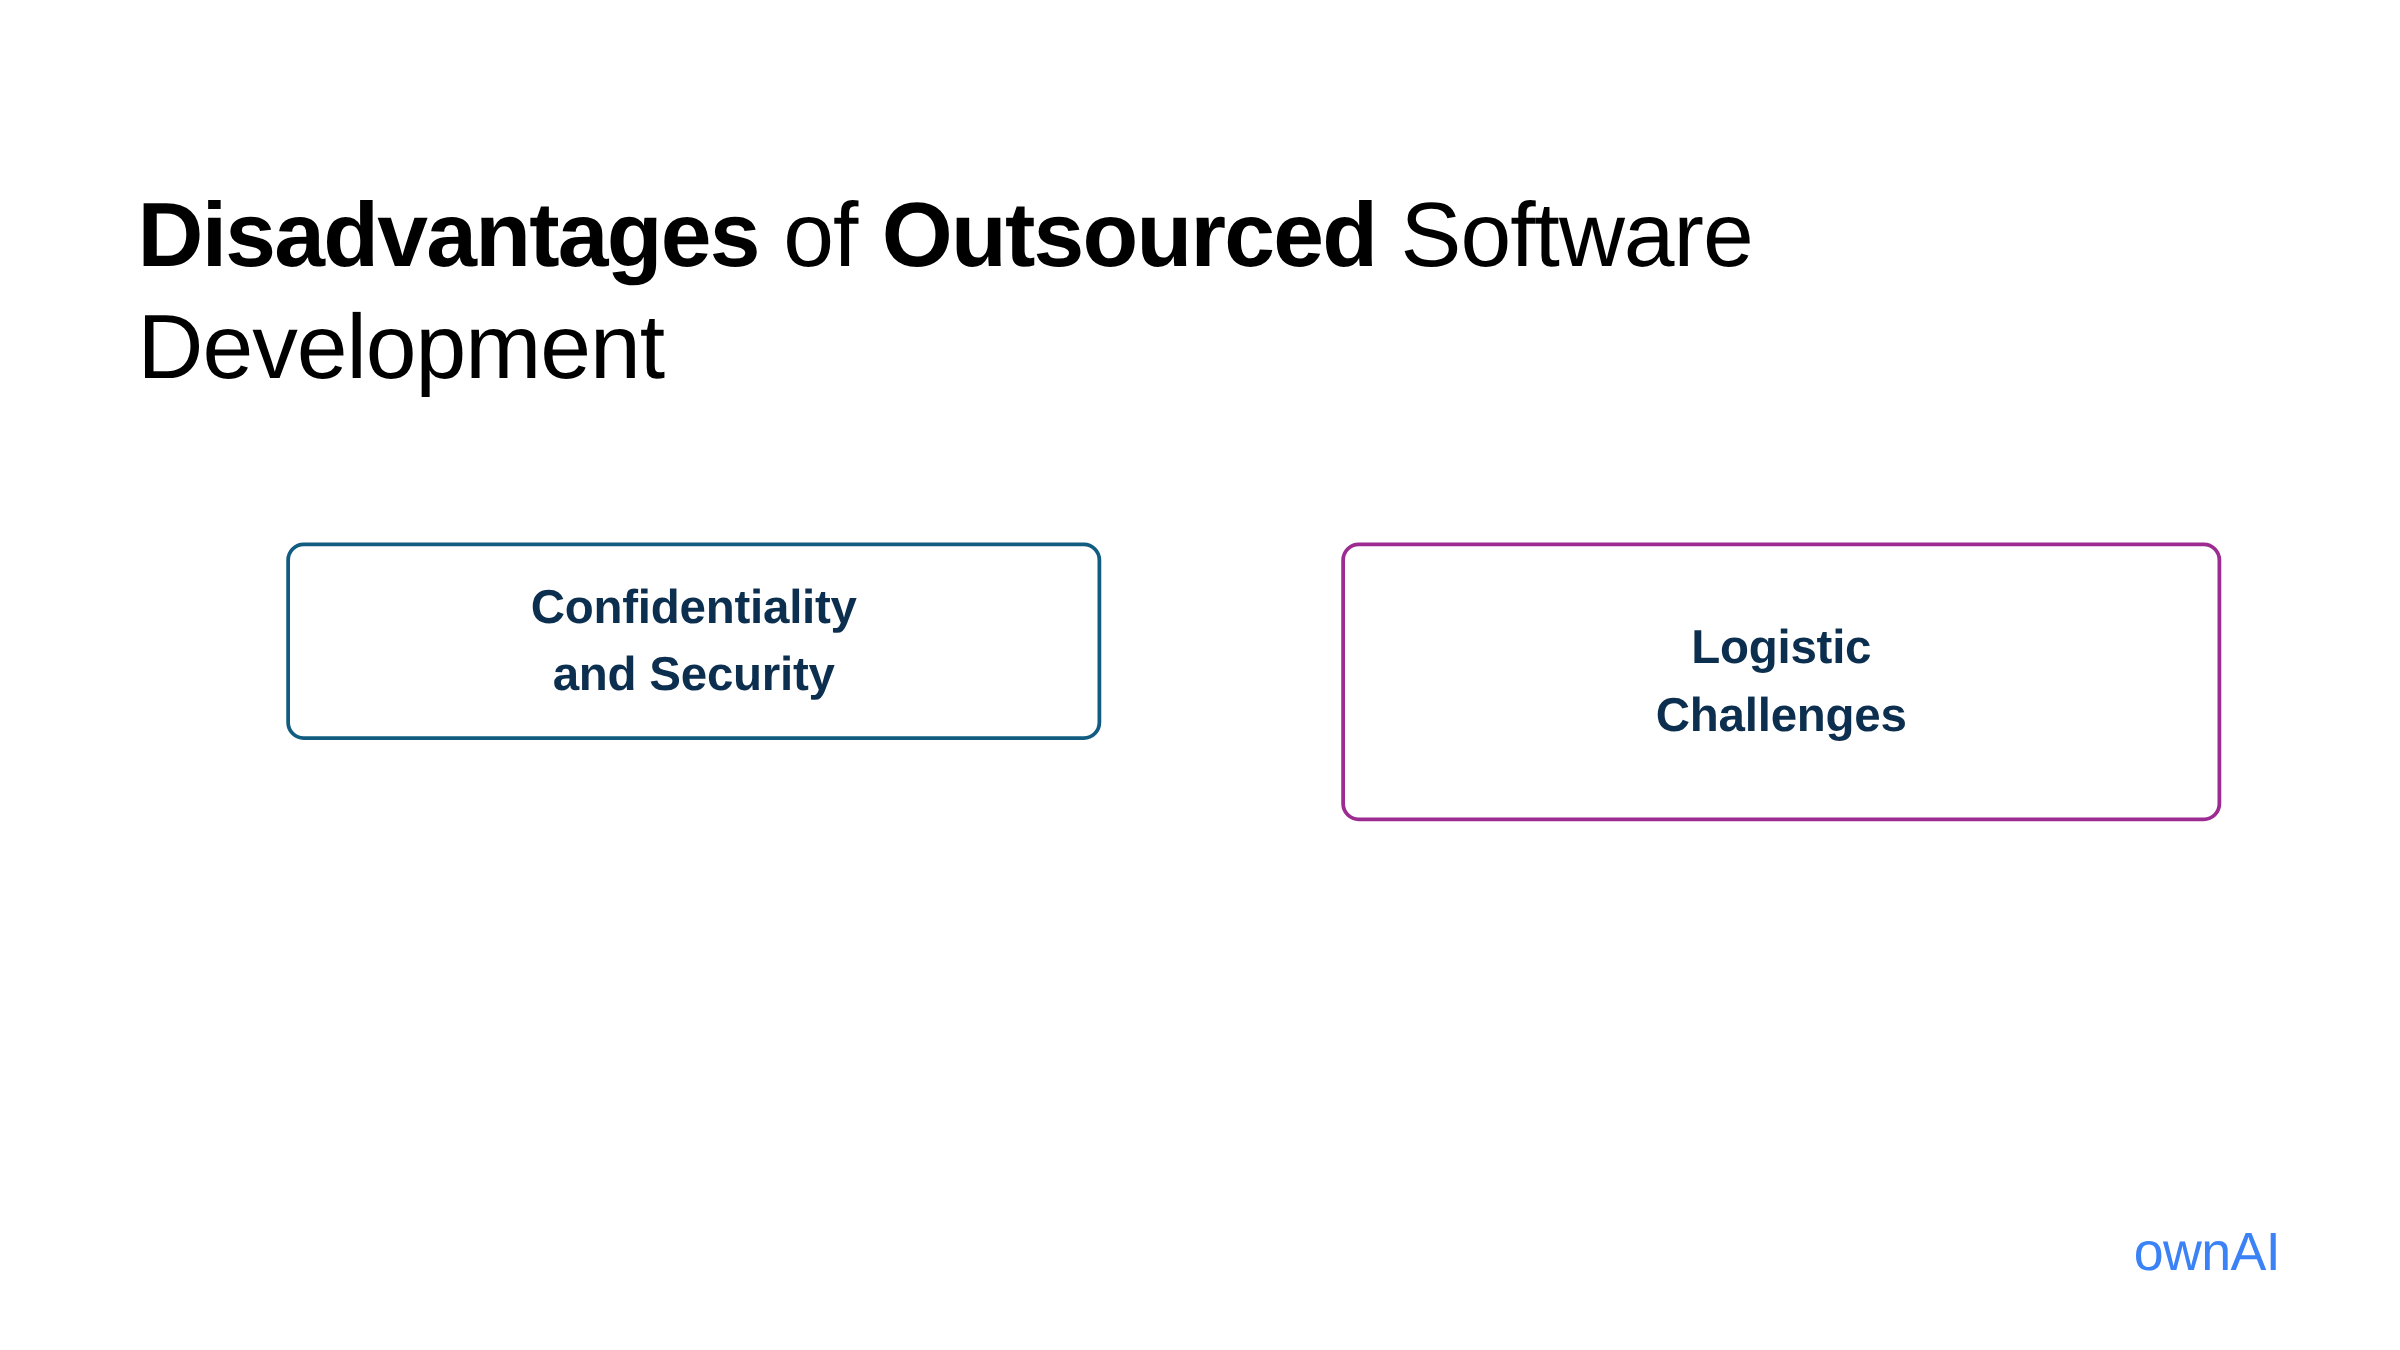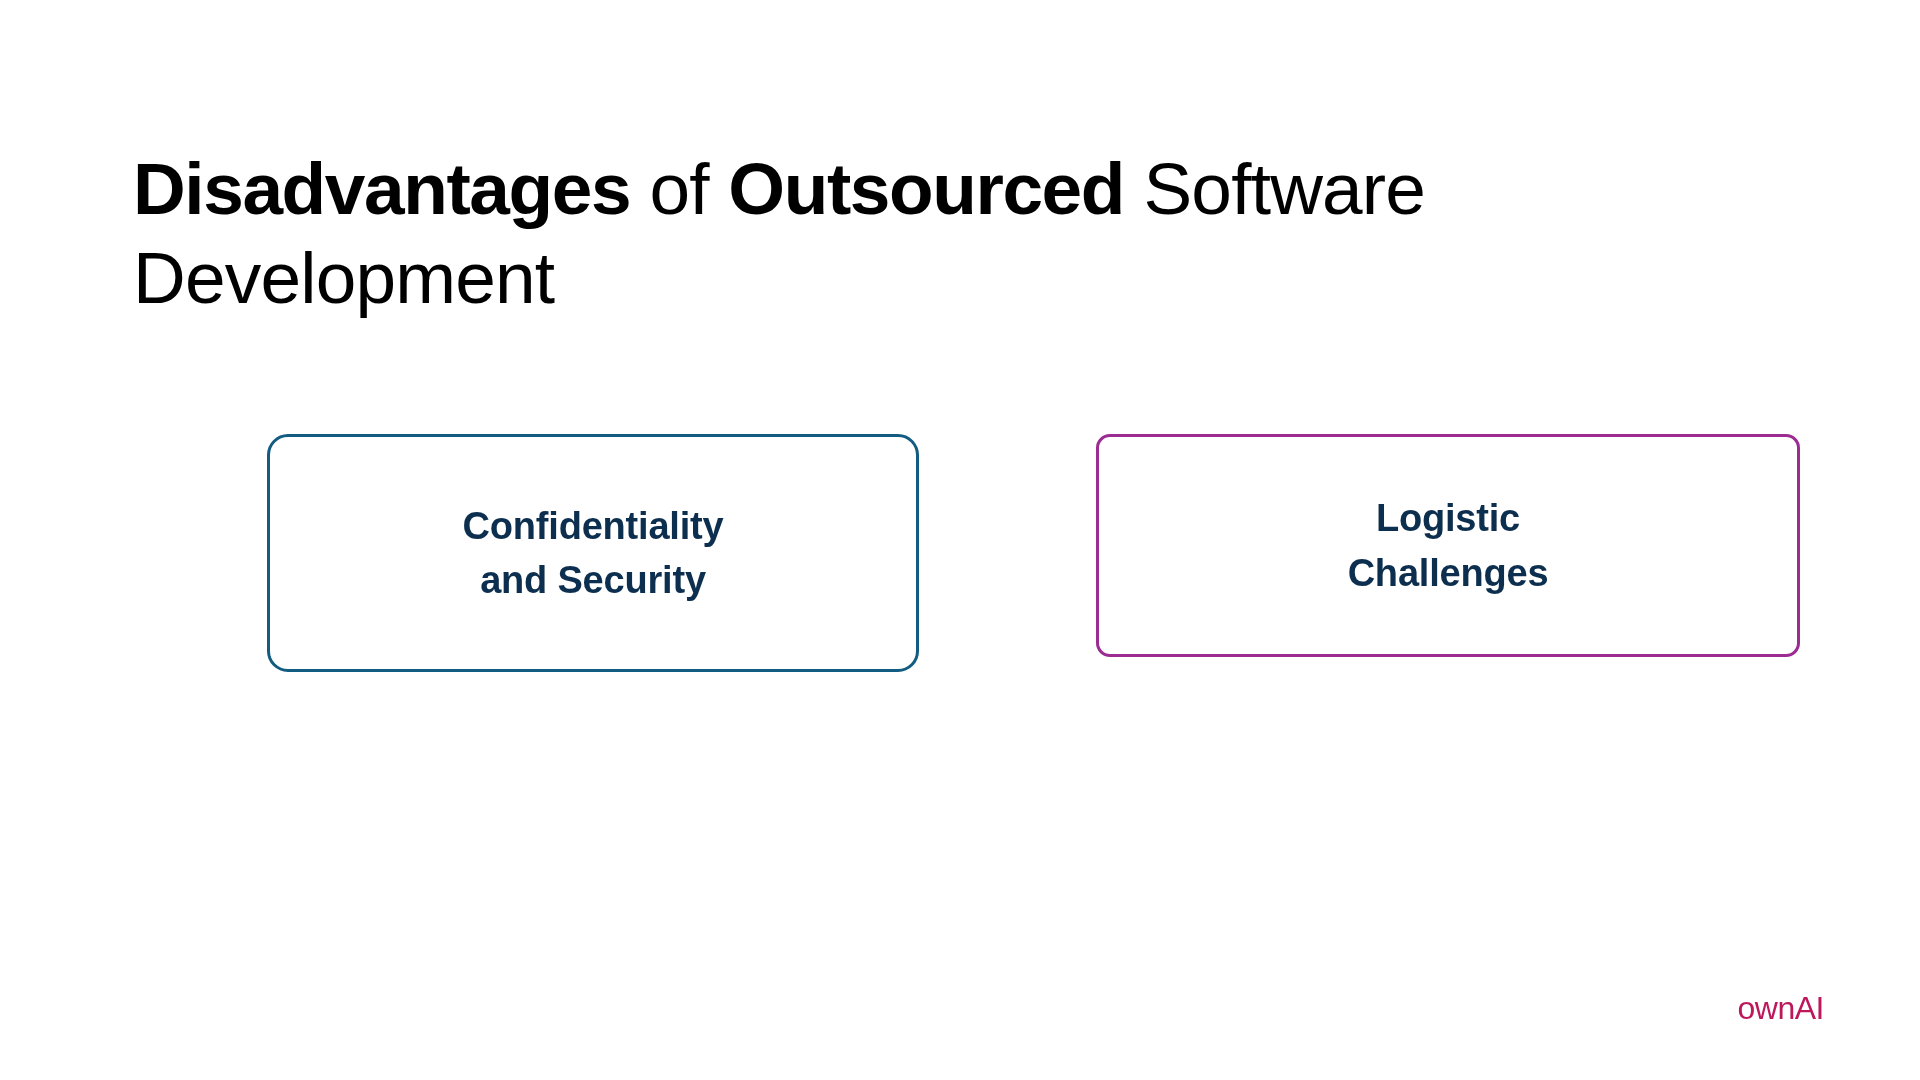--- a/index.html
+++ b/index.html
@@ -12,21 +12,20 @@
     background: #ffffff;
     font-family: "Liberation Sans", "DejaVu Sans", sans-serif;
     overflow: hidden;
     position: relative;
   }
 
   .slide {
     position: absolute;
     inset: 0;
     background: #ffffff;
-    margin-left: 23px;
   }
 
   
   .title {
     position: absolute;
     left: 110px;
     top: 95px;
     width: 1700px;
     font-size: 73px;
     line-height: 1.22;
@@ -59,26 +58,25 @@
     font-size: 38px;
     font-weight: 700;
     line-height: 1.43;
     letter-spacing: -0.2px;
     color: #0d2f4f;
     padding: 0 24px;
     white-space: pre-line;
   }
 
   #box-confidentiality {
-    left: 244px;
+    left: 229px;
     top: 434px;
     width: 652px;
-    height: 238px;
+    height: 158px;
     border-color: #115c80;
-    border-radius: 21px;
   }
   #box-logistic {
     left: 1073px;
     top: 434px;
     width: 704px;
     height: 223px;
     border-color: #9c2b92;
   }
   #box-deferred {
     left: 651px;
@@ -86,24 +84,24 @@
     width: 652px;
     height: 142px;
     border-color: #f6b823;
   }
 
   
   .logo {
     position: absolute;
     right: 96px;
     bottom: 56px;
-    font-size: 32px;
+    font-size: 43px;
     font-weight: 400;
     letter-spacing: -0.5px;
-    color: #be185d;
+    color: #3b82f6;
     line-height: 1;
   }
 </style>
 </head>
 <body>
 
 <div class="slide">
 
   <h1 class="title">
     <span class="w-bold">Disadvantages</span><span class="w-reg"> of </span><span class="w-bold">Outsourced</span><span class="w-reg"> Software Development</span>

